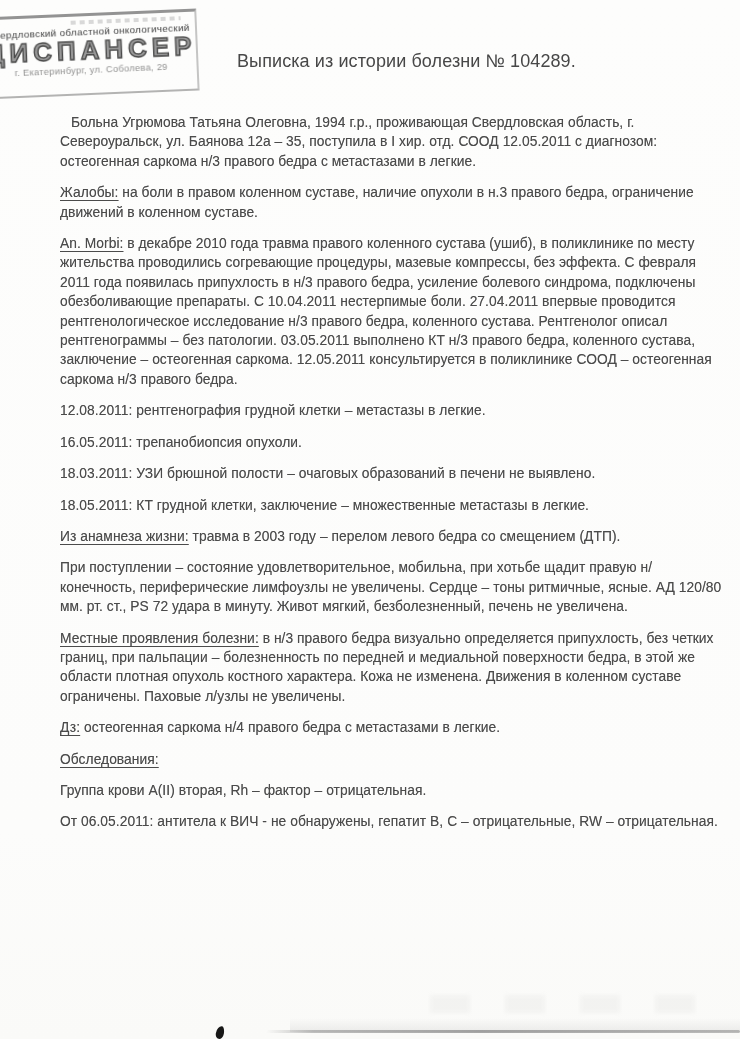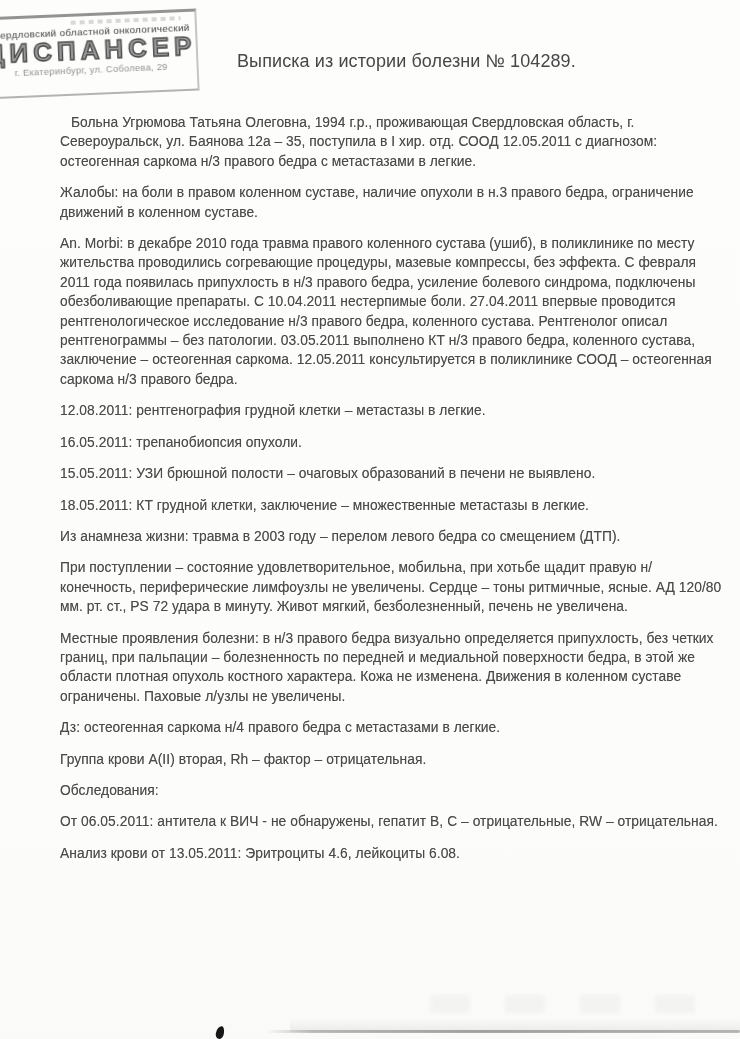--- a/index.html
+++ b/index.html
@@ -86,21 +86,21 @@
     width: 663px;
     font-size: 13.8px;
     line-height: 19.4px;
     color: #4b4b4b;
     letter-spacing: .05px;
     text-shadow: 0 0 .35px rgba(75,75,75,.5);
     margin-left: 24px;
   }
   .para { margin-bottom: 12px; }
   .para.indent { text-indent: 11px; }
-  .lbl { text-underline-offset: 2.5px; }
+  .lbl { text-decoration: underline; text-underline-offset: 2.5px; }
 
   
   .ink-blob {
     position: absolute;
     left: 216px;
     top: 1026px;
     width: 8px;
     height: 13px;
     background: #171717;
     border-radius: 65% 35% 55% 45% / 60% 55% 45% 40%;
@@ -156,41 +156,40 @@
     <p class="para indent"><span class="lbl"></span><span>Больна Угрюмова Татьяна Олеговна, 1994 г.р., проживающая Свердловская область, г. Североуральск, ул. Баянова 12а – 35, поступила в I хир. отд. СООД 12.05.2011 с диагнозом: остеогенная саркома н/3 правого бедра с метастазами в легкие.</span></p>
 
     <p class="para"><span class="lbl">Жалобы:</span><span> на боли в правом коленном суставе, наличие опухоли в н.3 правого бедра, ограничение движений в коленном суставе.</span></p>
 
     <p class="para"><span class="lbl">An. Morbi:</span><span> в декабре 2010 года травма правого коленного сустава (ушиб), в поликлинике по месту жительства проводились согревающие процедуры, мазевые компрессы, без эффекта. С февраля 2011 года появилась припухлость в н/3 правого бедра, усиление болевого синдрома, подключены обезболивающие препараты. С 10.04.2011 нестерпимые боли. 27.04.2011 впервые проводится рентгенологическое исследование н/3 правого бедра, коленного сустава. Рентгенолог описал рентгенограммы – без патологии. 03.05.2011 выполнено КТ н/3 правого бедра, коленного сустава, заключение – остеогенная саркома. 12.05.2011 консультируется в поликлинике СООД – остеогенная саркома н/3 правого бедра.</span></p>
 
     <p class="para"><span class="lbl"></span><span>12.08.2011: рентгенография грудной клетки – метастазы в легкие.</span></p>
 
     <p class="para"><span class="lbl"></span><span>16.05.2011: трепанобиопсия опухоли.</span></p>
 
-    <p class="para"><span class="lbl"></span><span>15.05.2011: УЗИ брюшной полости – очаговых образований в печени не выявлено.</span></p>
+    <p class="para"><span class="lbl"></span><span>18.03.2011: УЗИ брюшной полости – очаговых образований в печени не выявлено.</span></p>
 
     <p class="para"><span class="lbl"></span><span>18.05.2011: КТ грудной клетки, заключение – множественные метастазы в легкие.</span></p>
 
     <p class="para"><span class="lbl">Из анамнеза жизни:</span><span> травма в 2003 году – перелом левого бедра со смещением (ДТП).</span></p>
 
 
     <p class="para"><span class="lbl"></span><span>При поступлении – состояние удовлетворительное, мобильна, при хотьбе щадит правую н/конечность, периферические лимфоузлы не увеличены. Сердце – тоны ритмичные, ясные. АД 120/80 мм. рт. ст., PS 72 удара в минуту. Живот мягкий, безболезненный, печень не увеличена.</span></p>
 
     <p class="para"><span class="lbl">Местные проявления болезни:</span><span> в н/3 правого бедра визуально определяется припухлость, без четких границ, при пальпации – болезненность по передней и медиальной поверхности бедра, в этой же области плотная опухоль костного характера. Кожа не изменена. Движения в коленном суставе ограничены. Паховые л/узлы не увеличены.</span></p>
 
     <p class="para"><span class="lbl">Дз:</span><span> остеогенная саркома н/4 правого бедра с метастазами в легкие.</span></p>
 
+    <p class="para"><span class="lbl">Обследования:</span><span></span></p>
+
     <p class="para"><span class="lbl"></span><span>Группа крови A(II) вторая, Rh – фактор – отрицательная.</span></p>
-
-    <p class="para"><span class="lbl">Обследования:</span><span></span></p>
 
     <p class="para"><span class="lbl"></span><span>От 06.05.2011: антитела к ВИЧ - не обнаружены, гепатит В, С – отрицательные, RW – отрицательная.</span></p>
 
 
-    <p class="para"><span class="lbl">Анализ крови от 13.05.2011</span><span>: Эритроциты 4.6, лейкоциты 6.08.</span></p>
 
   </div>
 
   <div class="smudge"></div>
   <div class="edge-shadow-soft"></div>
   <div class="edge-shadow"></div>
   <div class="ink-blob"></div>
 
 </div>
 

